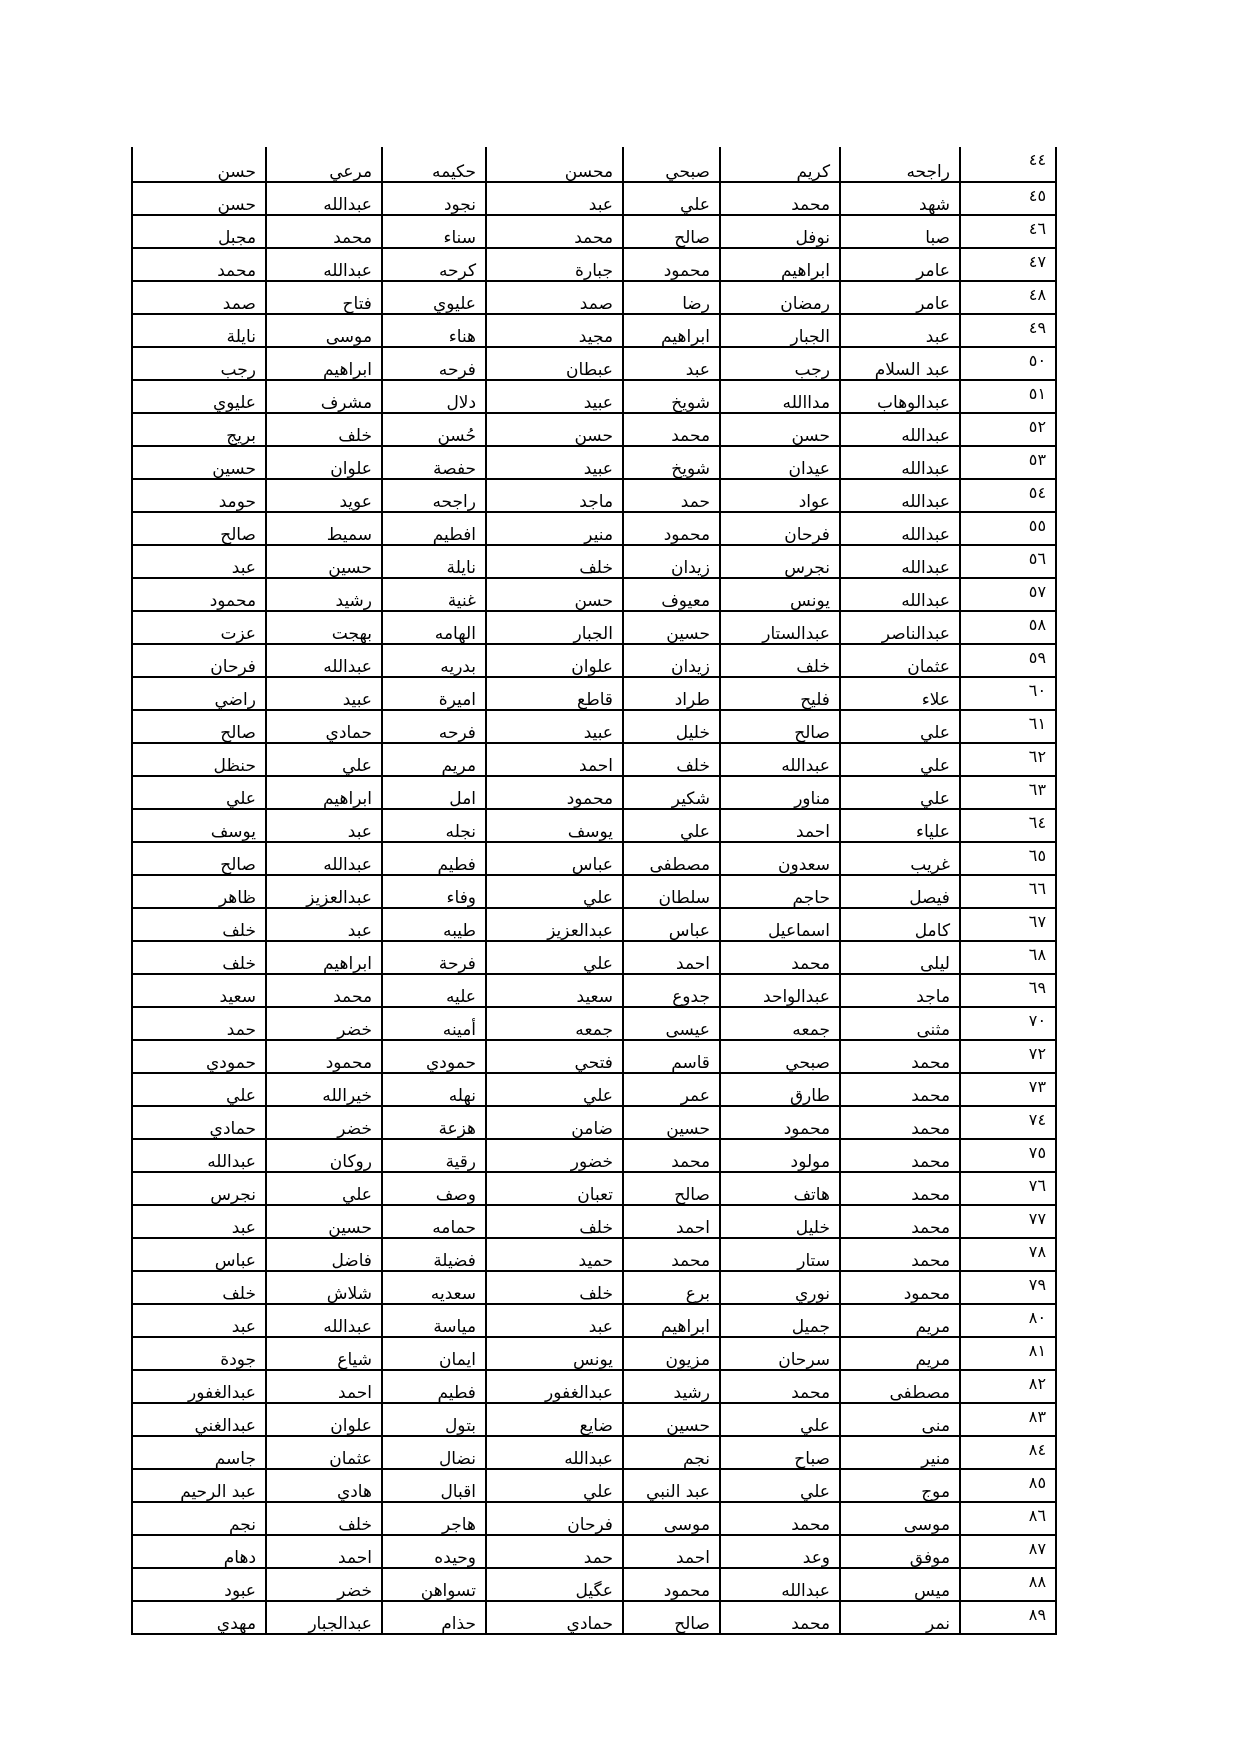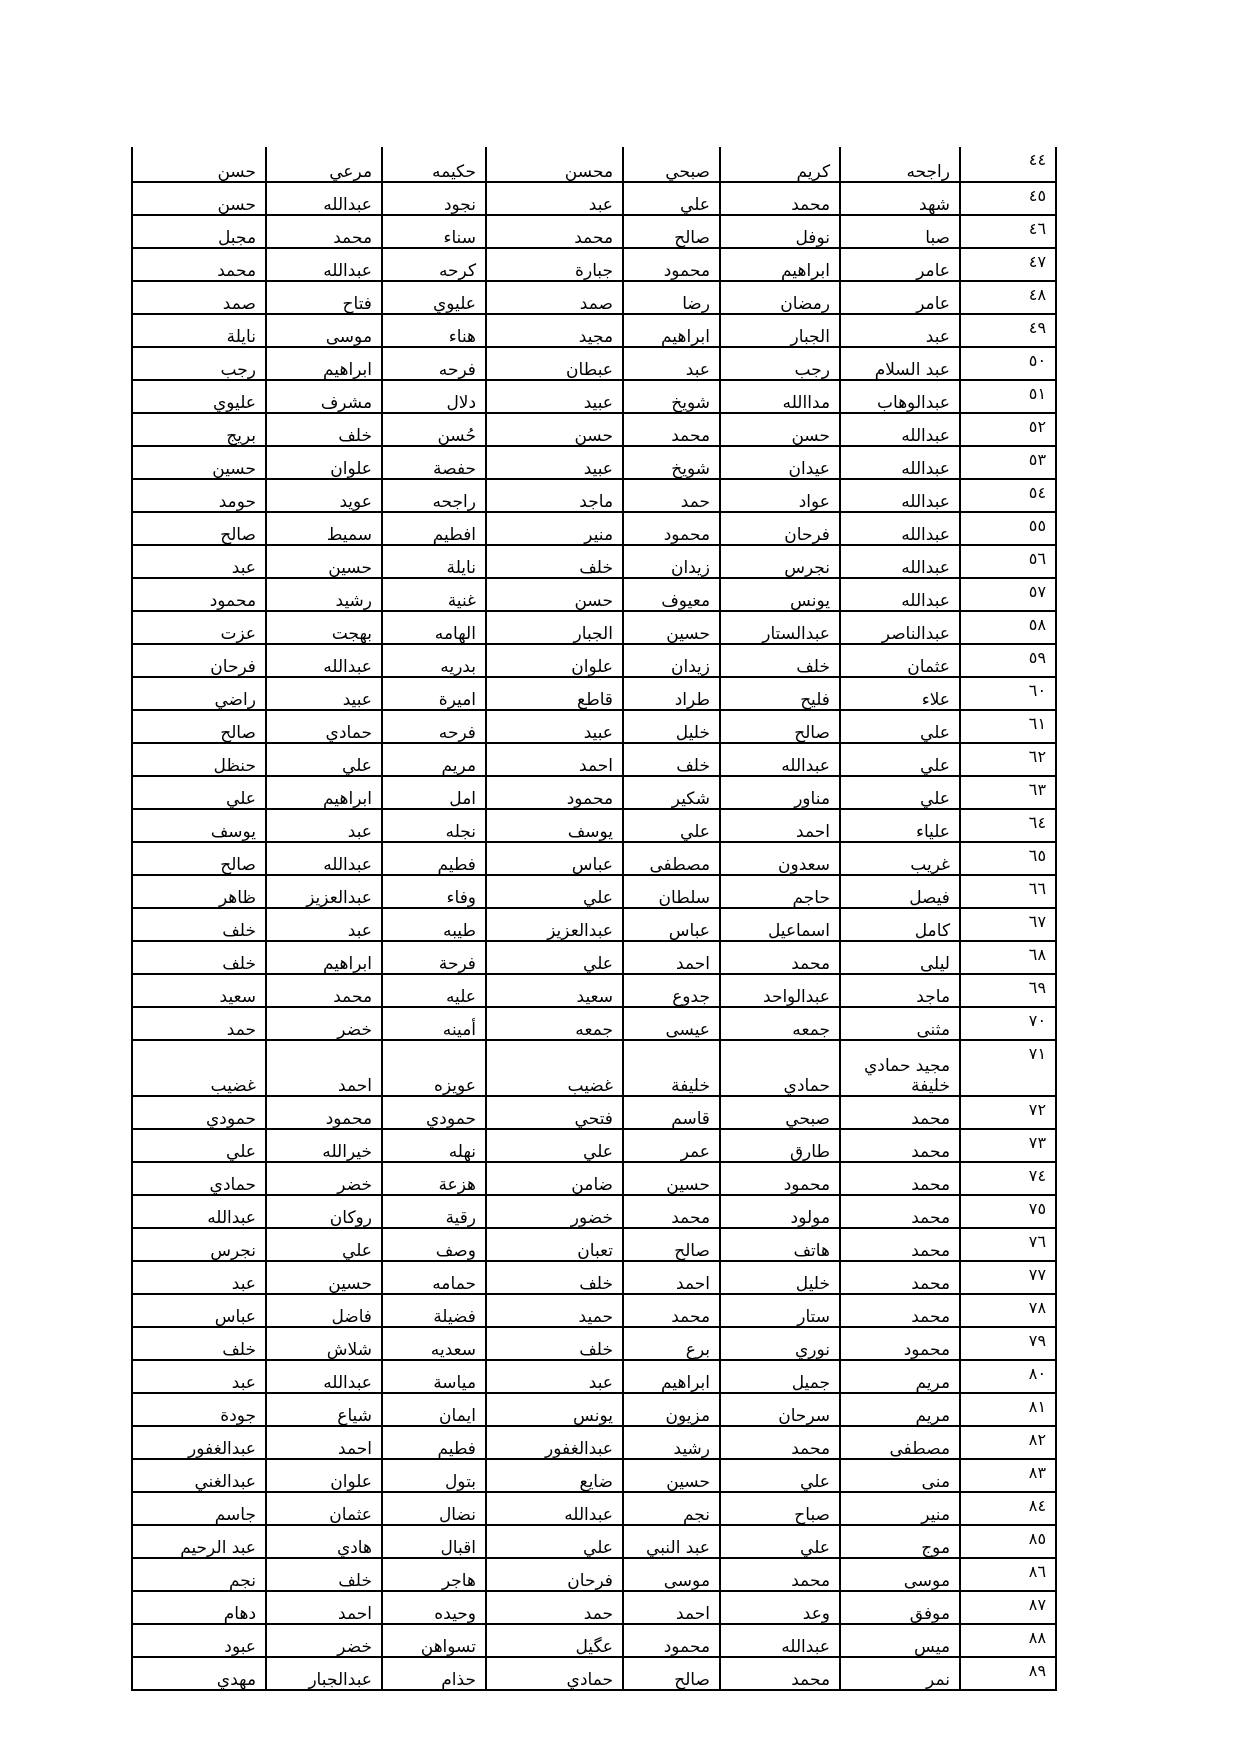--- a/index.html
+++ b/index.html
@@ -308,30 +308,20 @@
         <tr>
           <td class="num">٧٠</td>
           <td>مثنى</td>
           <td>جمعه</td>
           <td>عيسى</td>
           <td>جمعه</td>
           <td>أمينه</td>
           <td>خضر</td>
           <td>حمد</td>
         </tr>
-        <tr class="tall">
-          <td class="num">٧١</td>
-          <td>مجيد حمادي خليفة</td>
-          <td>حمادي</td>
-          <td>خليفة</td>
-          <td>غضيب</td>
-          <td>عويزه</td>
-          <td>احمد</td>
-          <td>غضيب</td>
-        </tr>
         <tr>
           <td class="num">٧٢</td>
           <td>محمد</td>
           <td>صبحي</td>
           <td>قاسم</td>
           <td>فتحي</td>
           <td>حمودي</td>
           <td>محمود</td>
           <td>حمودي</td>
         </tr>

